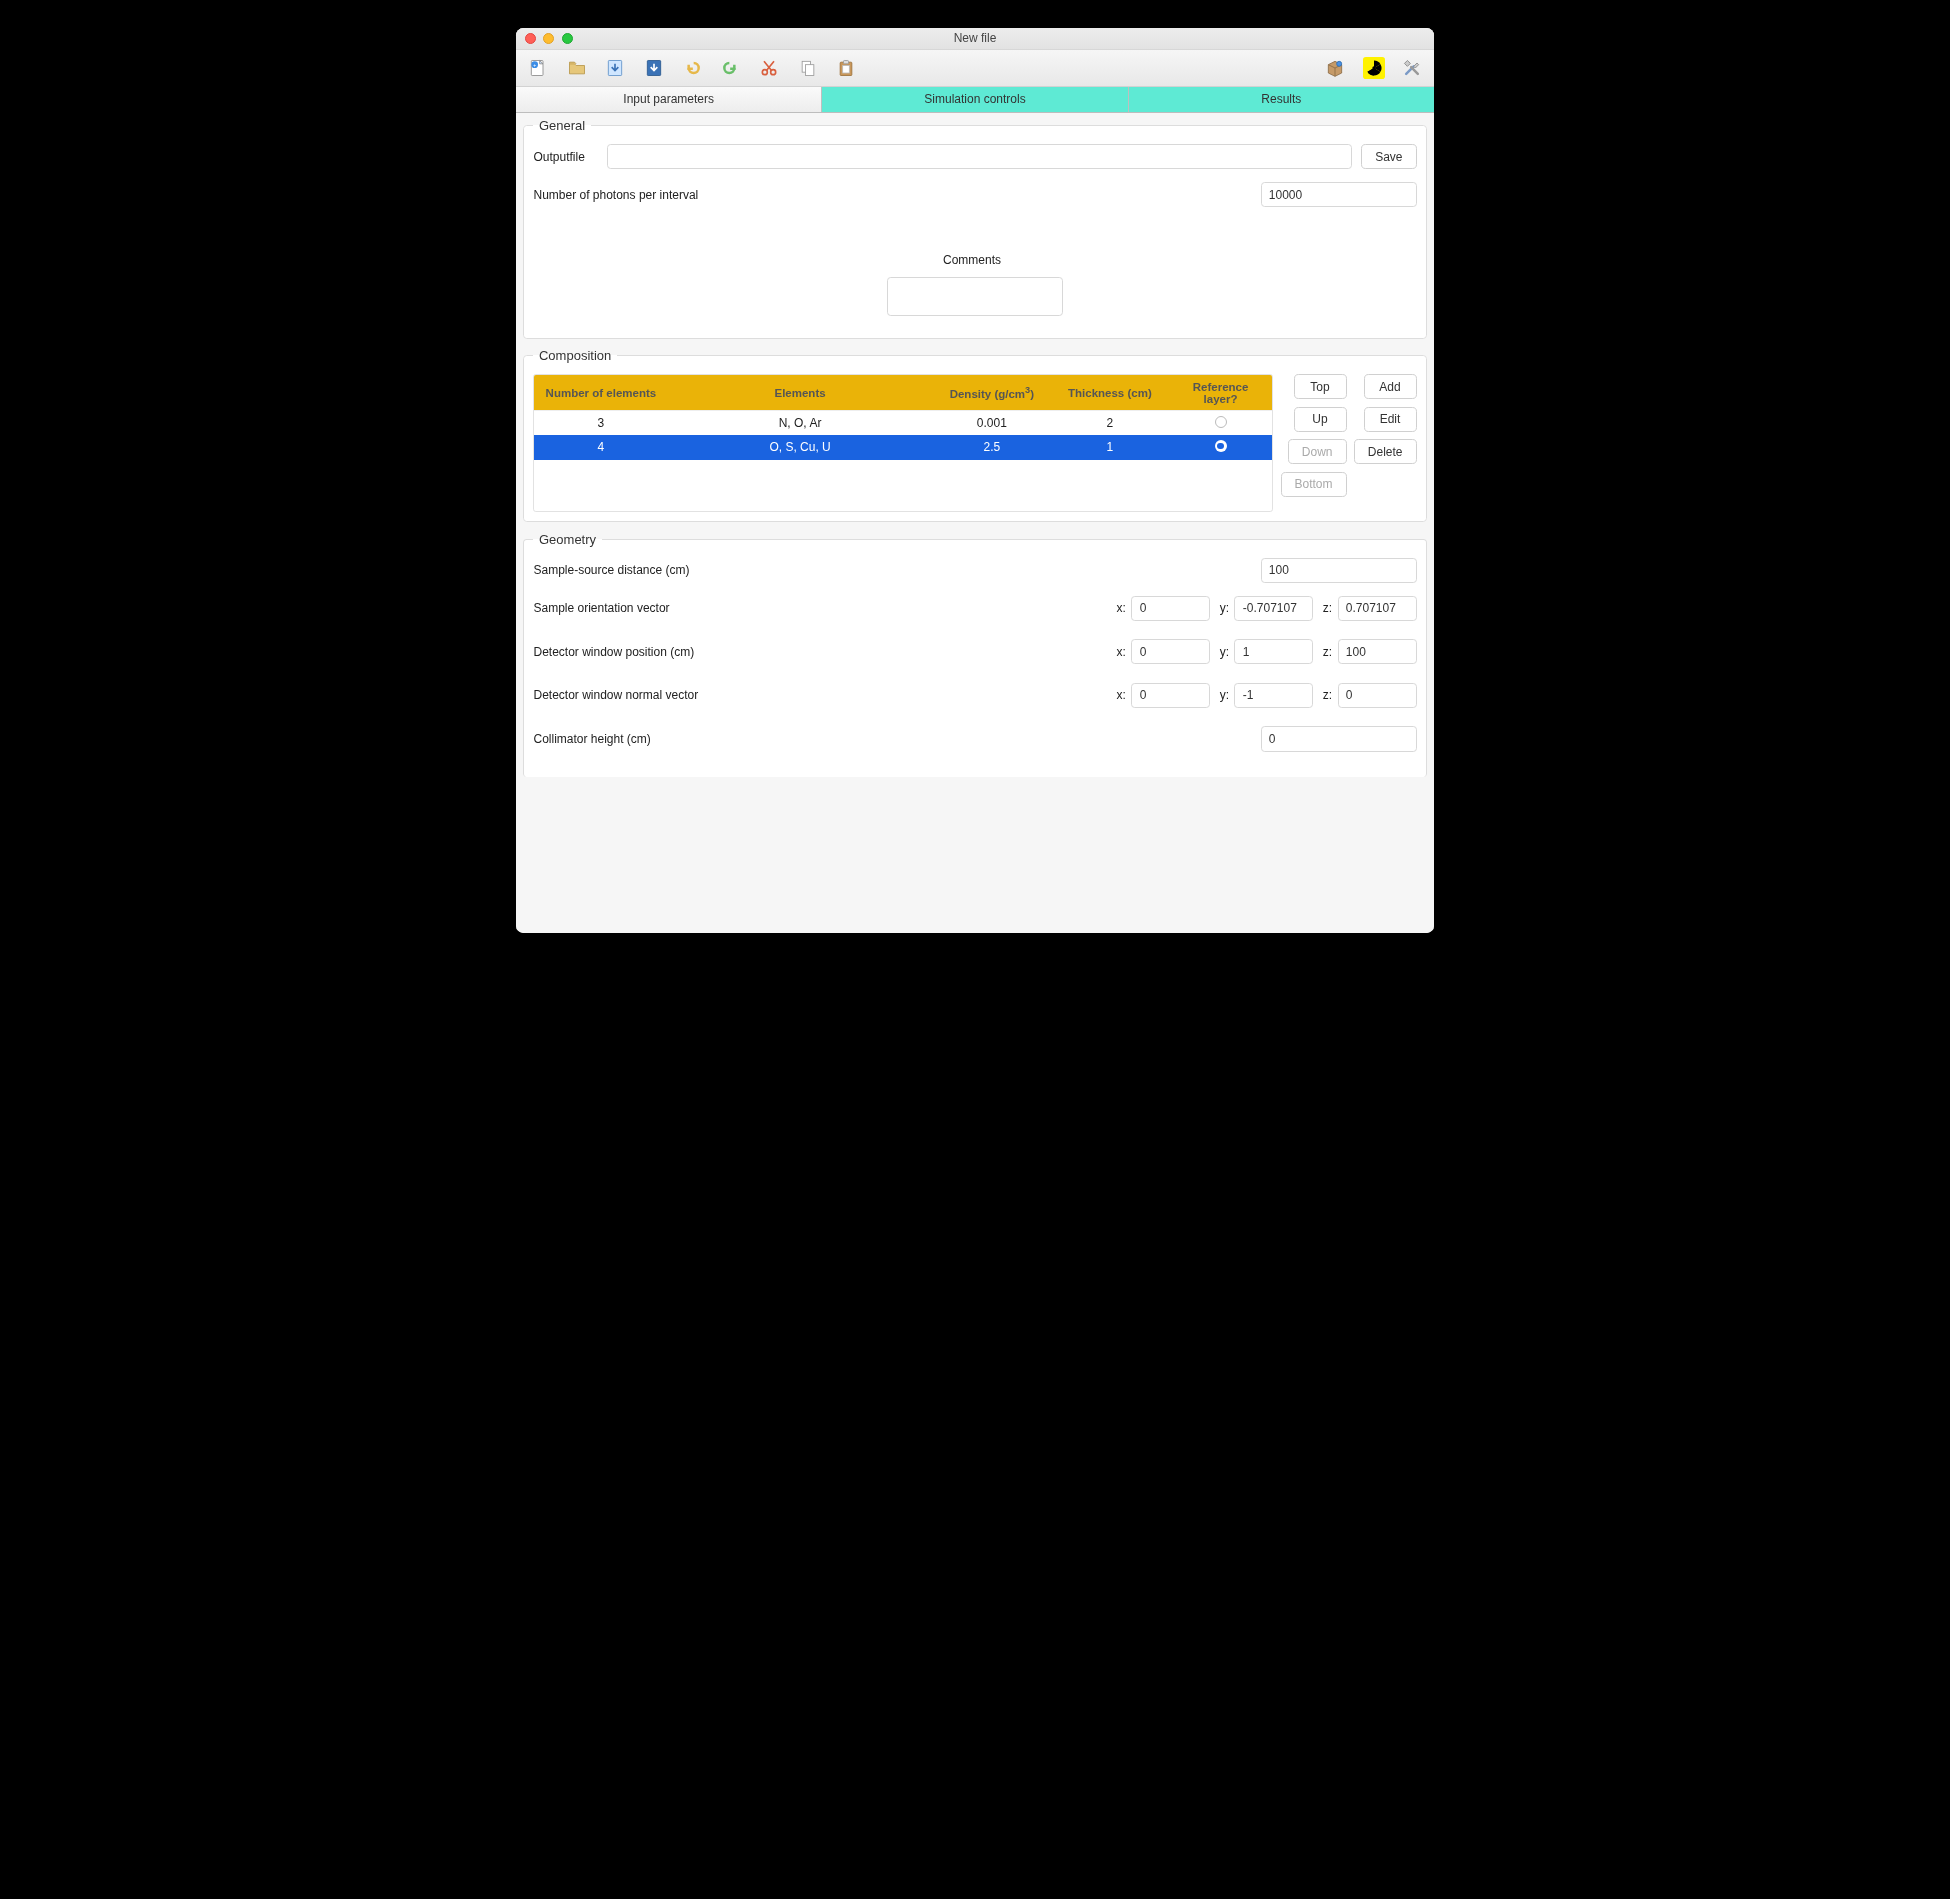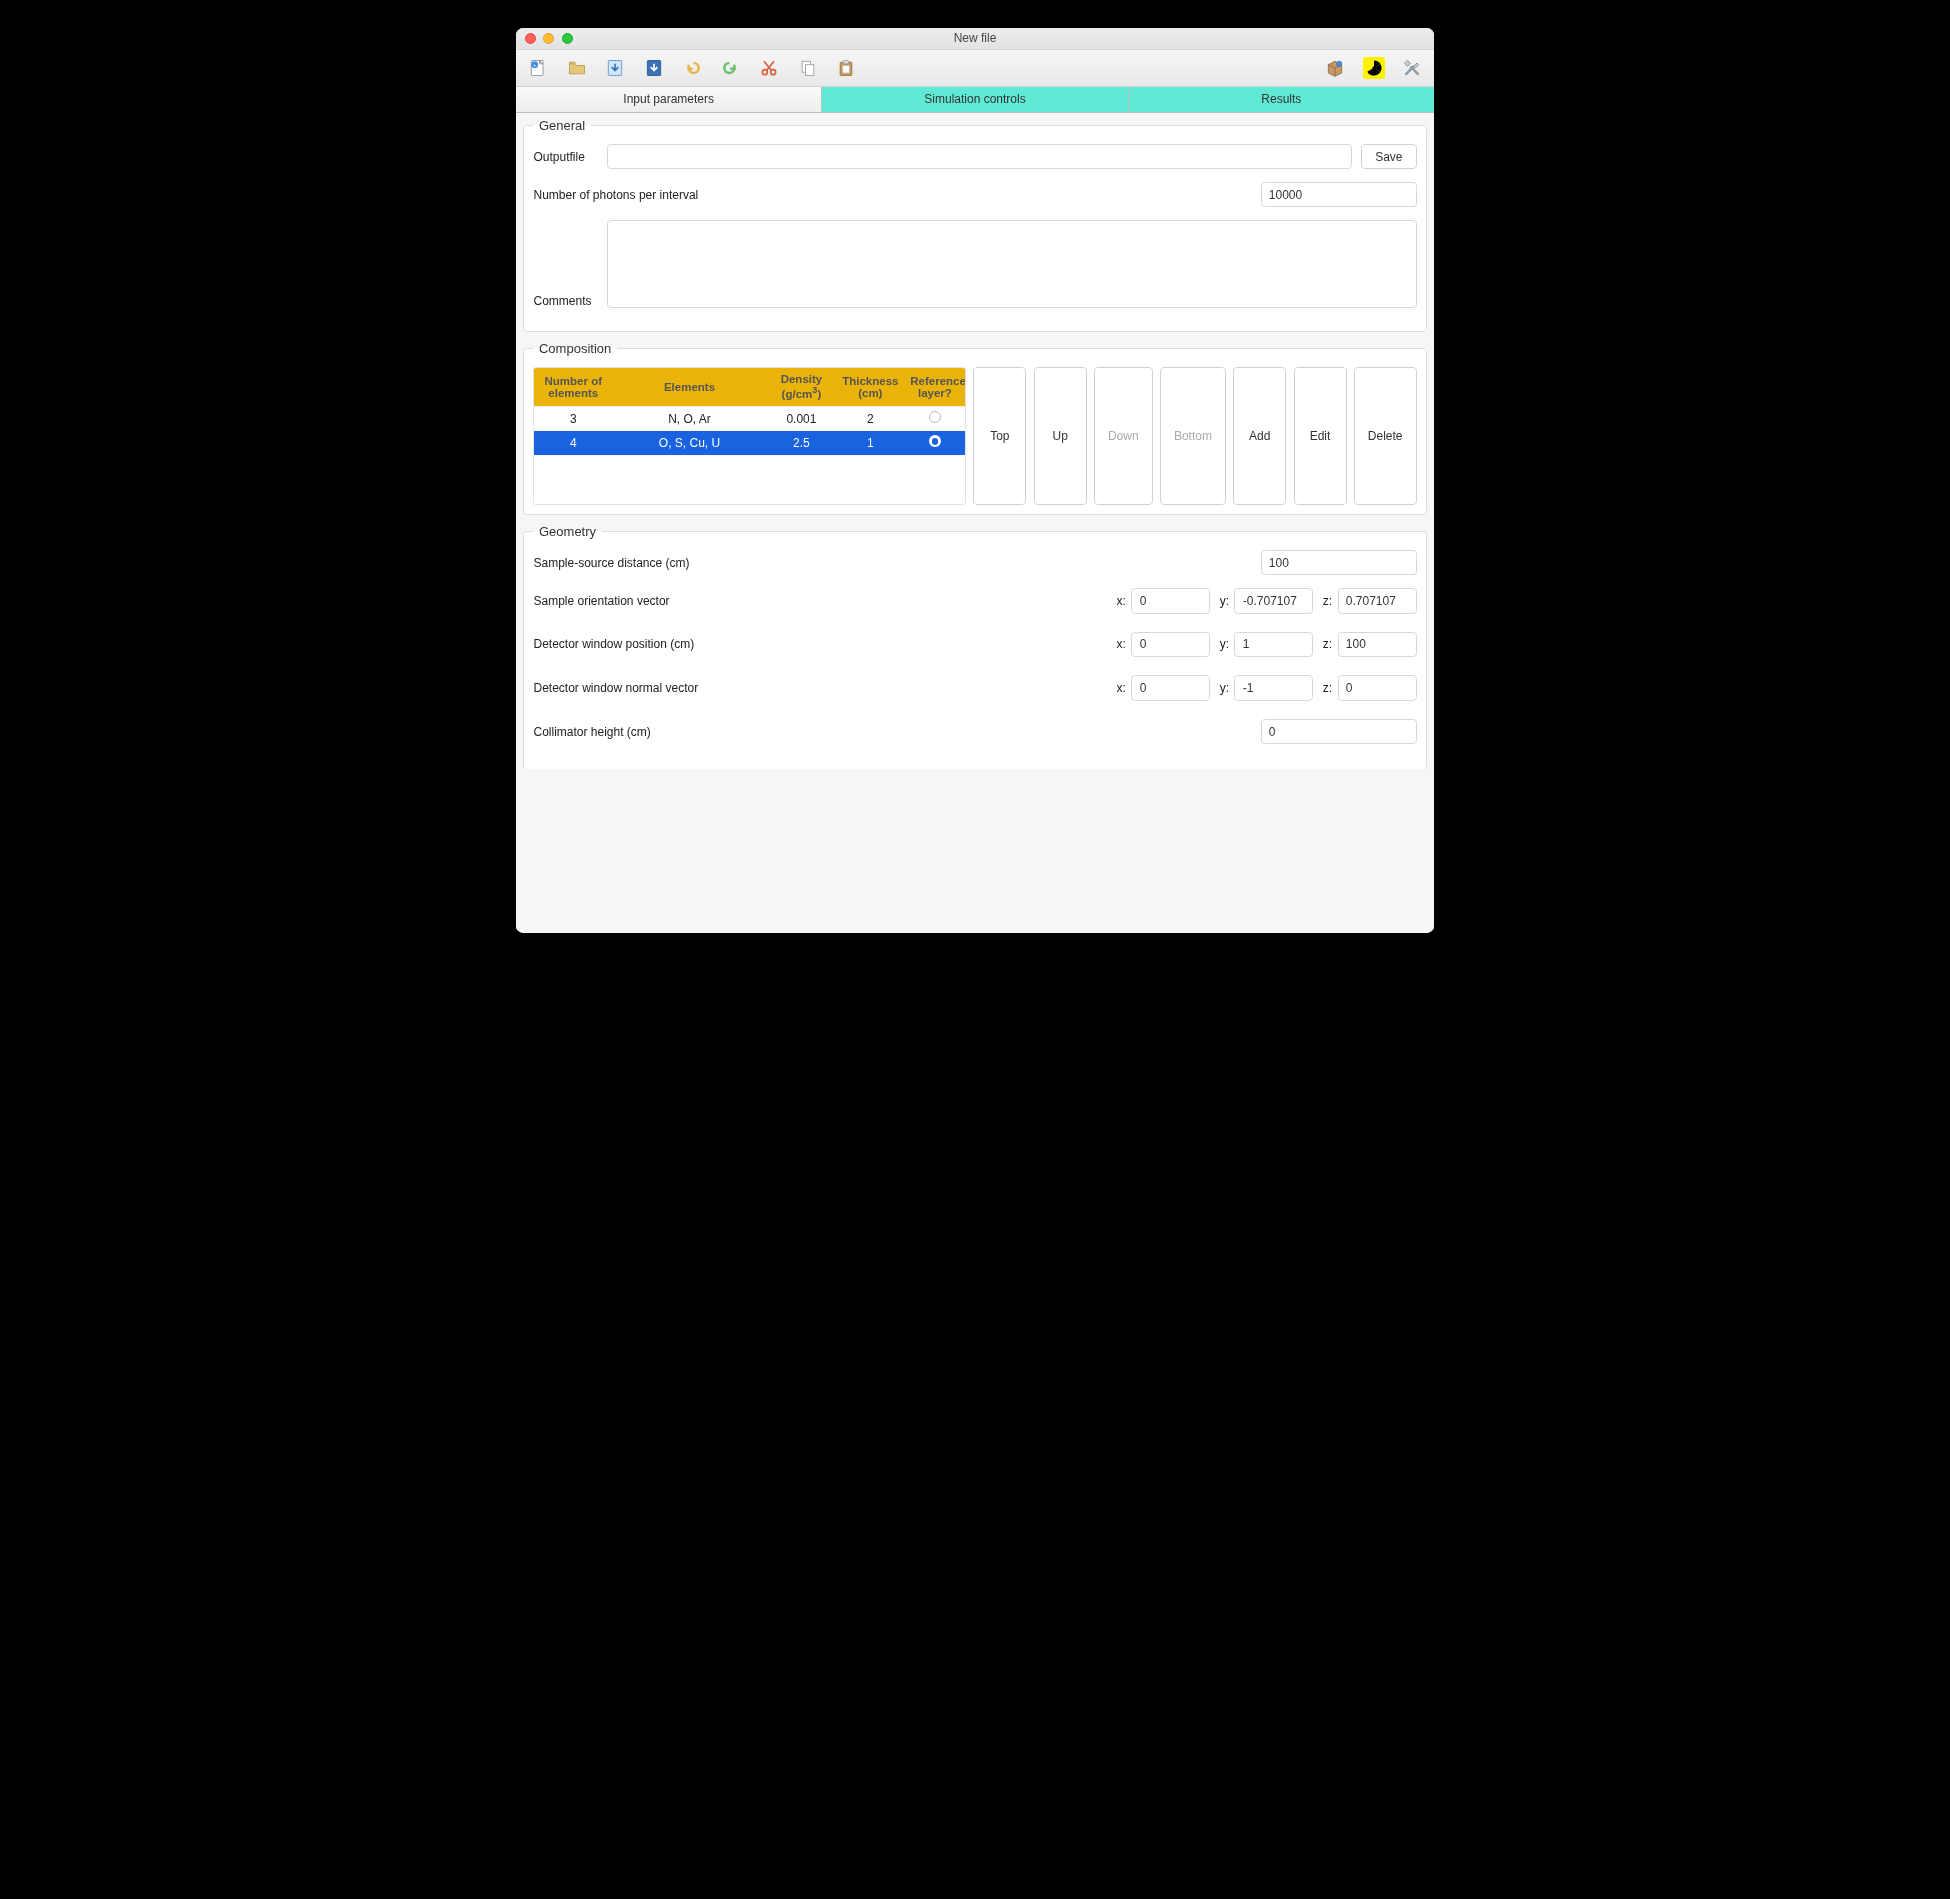--- a/index.html
+++ b/index.html
@@ -39,21 +39,21 @@
   table.comp { width: 100%; border-collapse: collapse; table-layout: fixed; }
   table.comp th { font-weight: 600; color: #555; font-size: 11.5px; text-align: center; padding: 5.5px 5.5px; border-bottom: 0.9px solid #eee; background: #eab308; }
   table.comp td { text-align: center; padding: 4.6px 5.5px; font-size: 12px; }
   table.comp tr.selected td { background: #1a63e0; color: #fff; }
   .radio-off { width: 12px; height: 12px; border-radius: 50%; border: 0.9px solid #bbb; background: #fff; display: inline-block; }
   .radio-on { width: 12px; height: 12px; border-radius: 50%; background: #fff; display: inline-block; position: relative; }
   .radio-on::after { content: ""; position: absolute; left: 2.8px; top: 2.8px; width: 6.4px; height: 6.4px; border-radius: 50%; background: #1a63e0; }
   tr.selected .radio-on { background: #fff; }
   tr.selected .radio-on::after { background: #1a63e0; }
   .comp-sidebtns-outer { display: flex; gap: 7.3px; }
-  .stackbtns { display: flex; flex-direction: row; gap: 7.3px; }
+  .stackbtns { display: flex; flex-direction: column; gap: 7.3px; align-items: flex-end; }
   .vec-row { display: flex; align-items: center; gap: 9.2px; margin-bottom: 18.4px; }
   .vec-row .label { flex: 1; }
   .vec-row .vec-field { display: flex; align-items: center; gap: 5.5px; }
   .vec-row .vec-field input { width: 79px; }
   .sup { font-size: 9.2px; vertical-align: super; }
 </style>
 </head>
 <body>
 
 <div class="stage">
@@ -166,21 +166,21 @@
         <legend>General</legend>
         <div class="row outputfile">
           <span class="label">Outputfile</span>
           <input type="text" value="" style="">
           <span class="btn">Save</span>
         </div>
         <div class="row rightval">
           <span class="label">Number of photons per interval</span>
           <input class="val-input" type="text" value="10000" style="">
         </div>
-        <div class="row" style="align-items:flex-end;">
+        <div class="row" style="align-items:center;flex-direction:column;">
           <span class="label" style="min-width:64px;padding-top:33px;">Comments</span>
           <textarea style="flex: 1 1 0%; height: 88px;"></textarea>
         </div>
       </fieldset>
 
       <fieldset class="panel">
         <legend>Composition</legend>
         <div class="composition-body">
           <div class="comp-table-wrap">
             <table class="comp">

